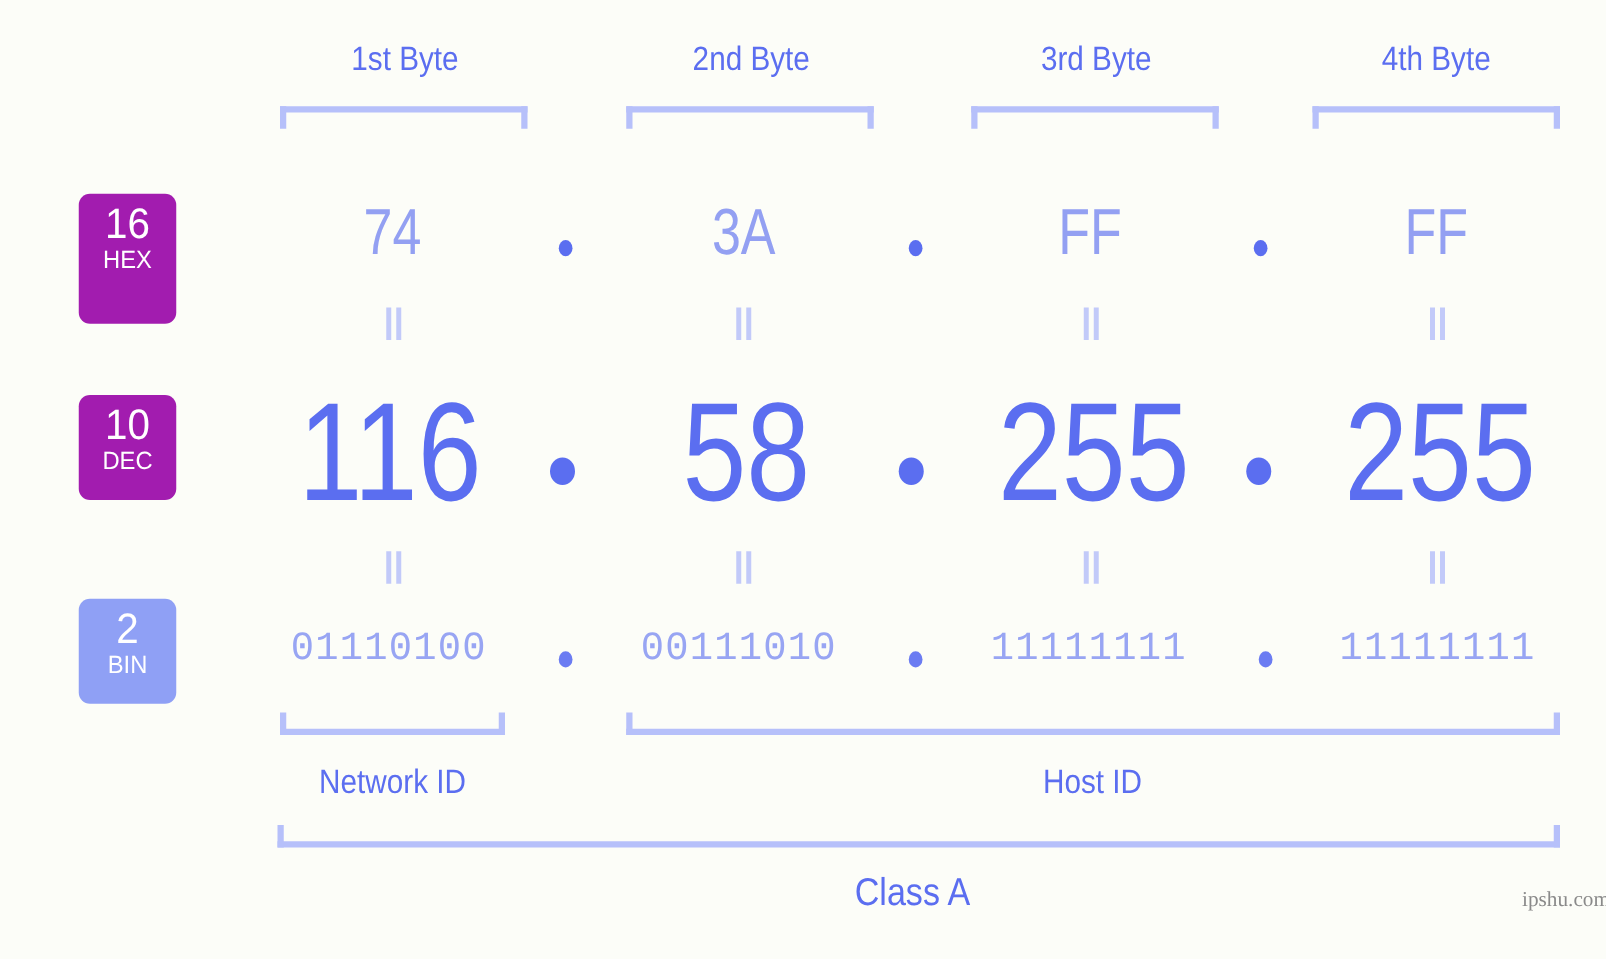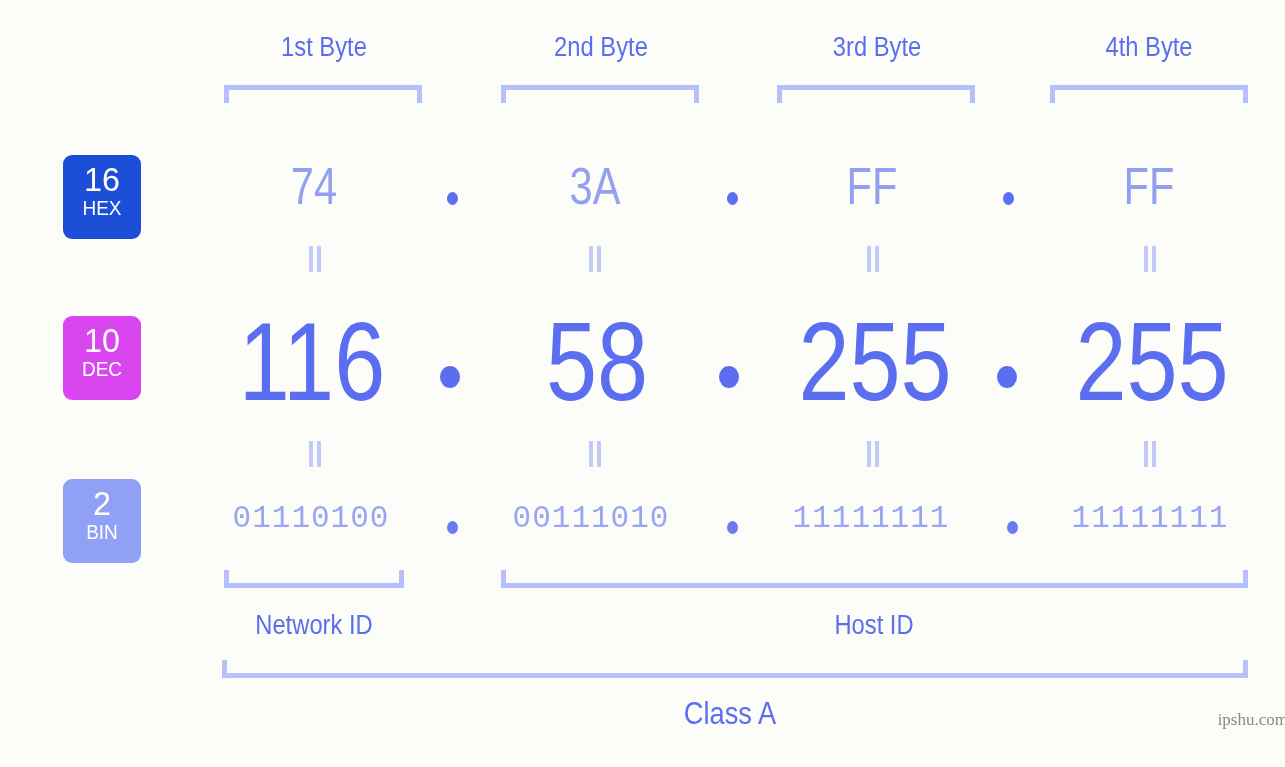--- a/index.html
+++ b/index.html
@@ -73,22 +73,22 @@
     font-weight: 400;
     transform: scaleX(0.95);
   }
   .badge .unit {
     display: block;
     font-size: 20px;
     line-height: 22px;
     font-weight: 400;
     transform: scaleX(0.95);
   }
-  #badge-hex { top: 155px; height: 84px; background: #1d4ed8; }
-  #badge-dec { top: 316px; height: 84px; background: #d946ef; }
+  #badge-hex { top: 155px; height: 104px; background: #a21caf; }
+  #badge-dec { top: 316px; height: 84px; background: #a21caf; }
   #badge-bin { top: 479px; height: 84px; background: #8fa0f5; }
 
   
   .val-hex {
     position: absolute;
     top: 155px;
     text-align: center;
     font-size: 52px;
     line-height: 62px;
     color: #93a0f2;

